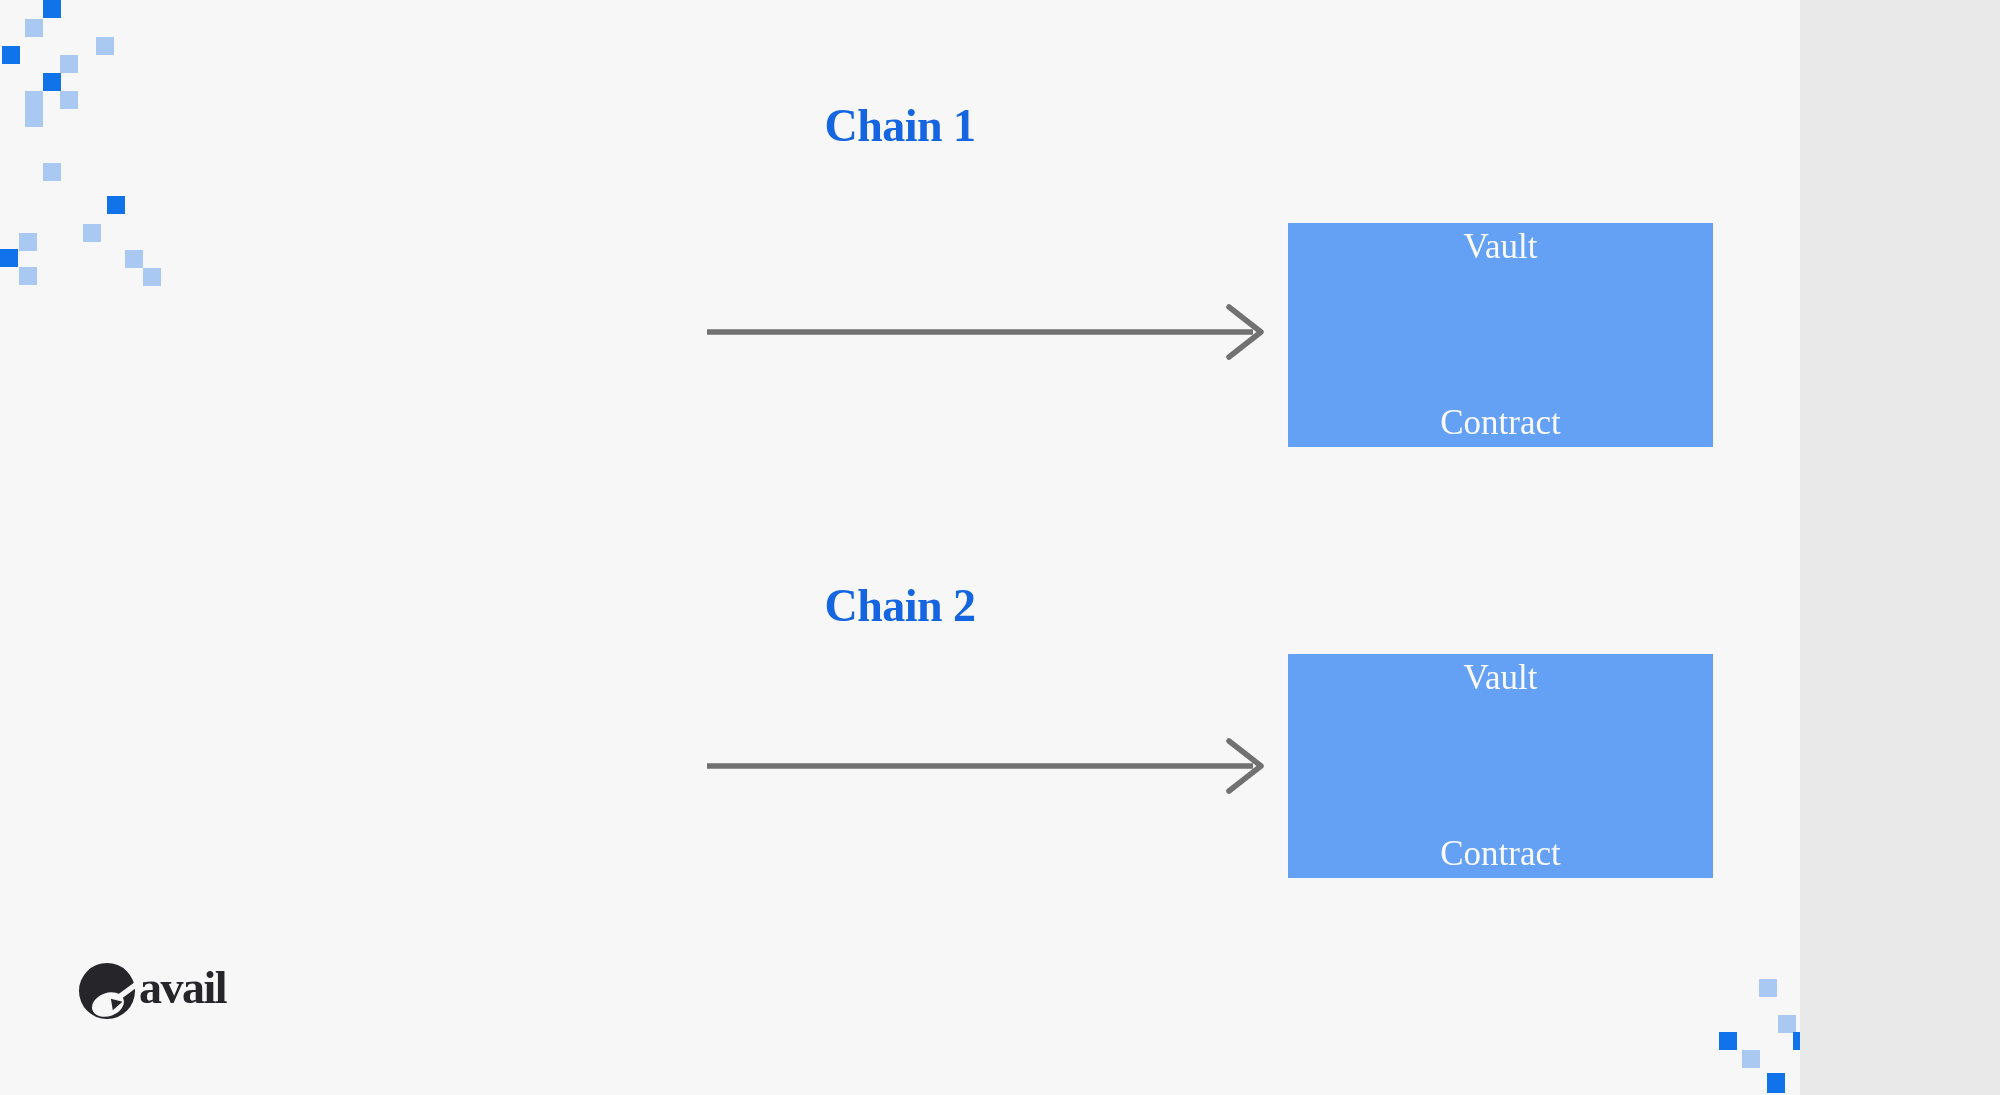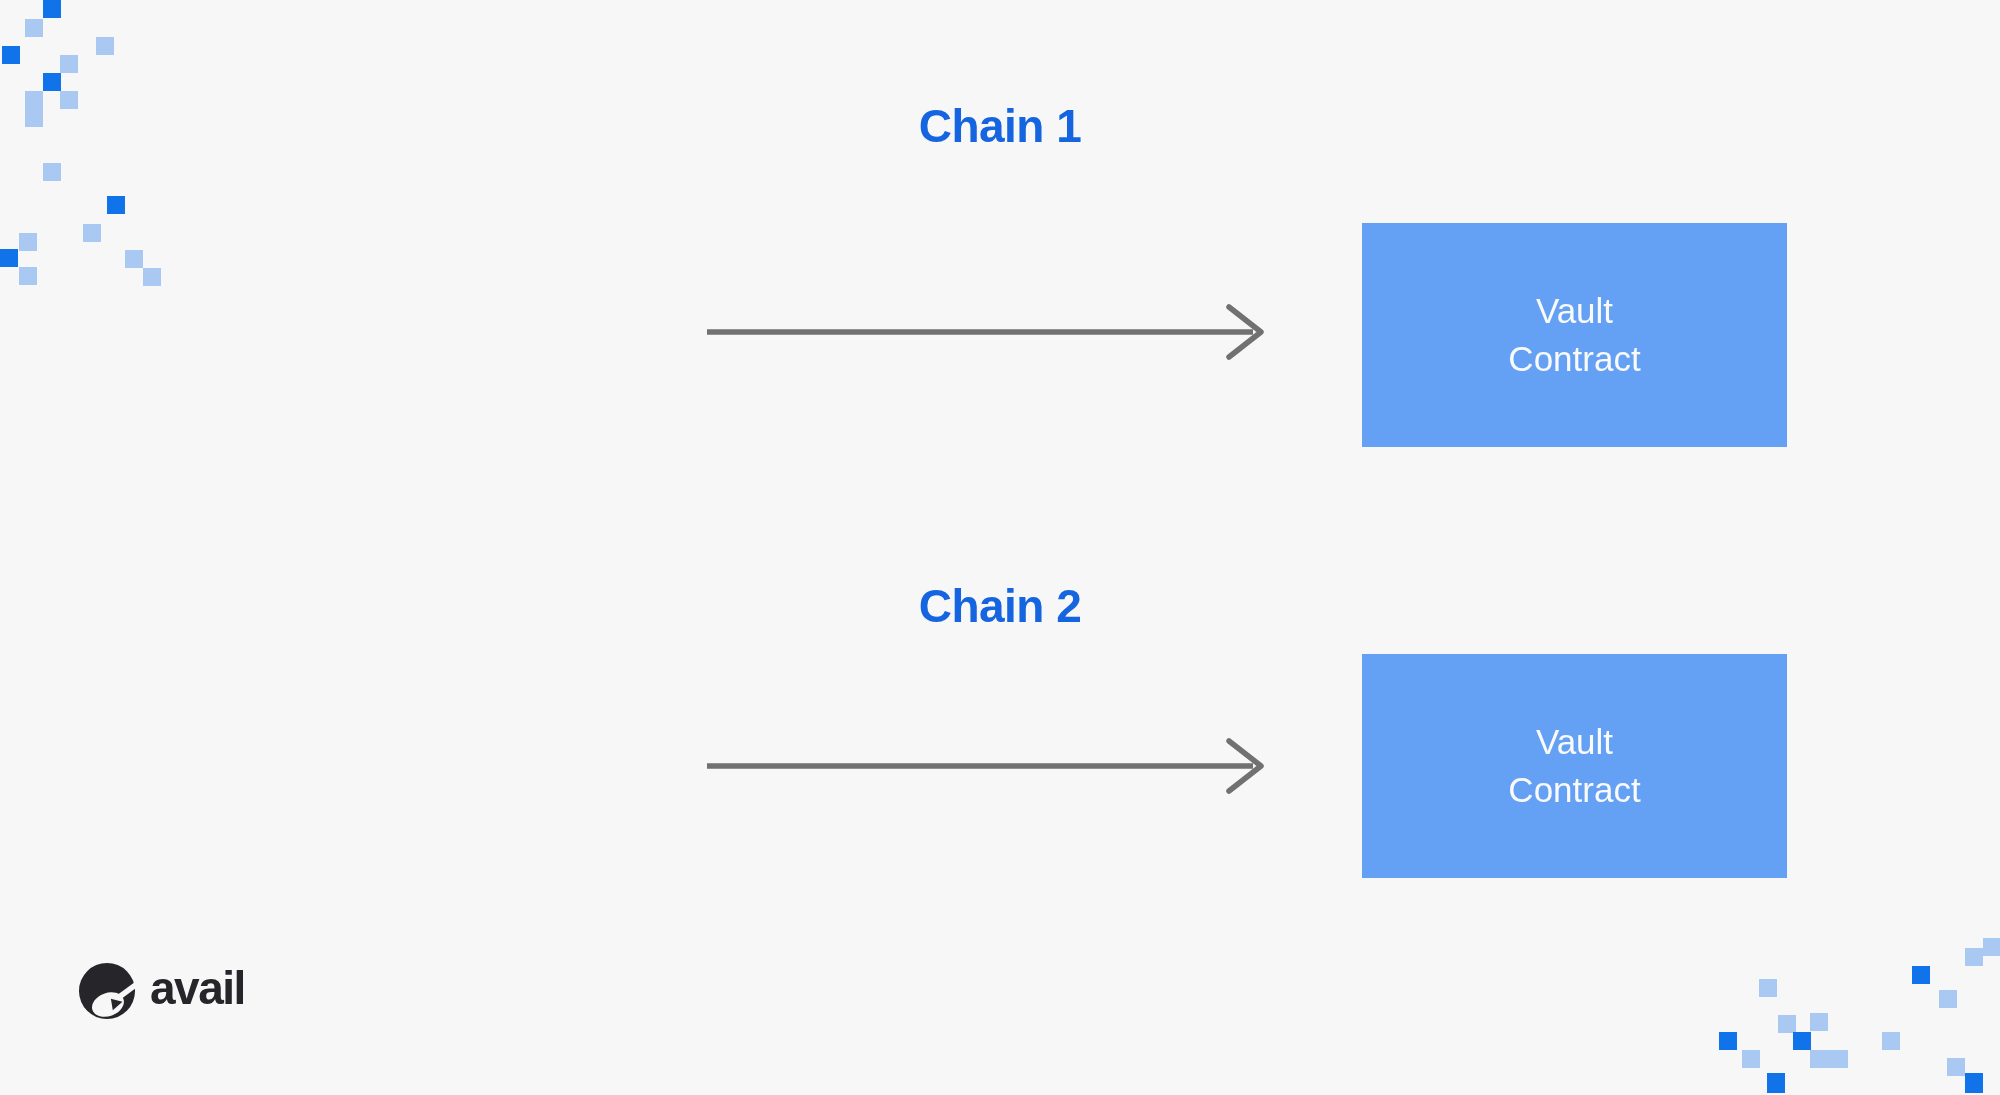--- a/index.html
+++ b/index.html
@@ -1,23 +1,23 @@
 <!DOCTYPE html>
 <html><head>
 <meta charset="utf-8">
 <style>
   html, body { margin: 0; padding: 0; }
   body { background: #e9e9ea; }
   .canvas {
     position: relative;
-    width: 2000px;
+    width: 1800px;
     height: 1095px;
     background: #f7f7f8;
     overflow: hidden;
-    font-family: Liberation Sans, sans-serif;
+    font-family: Liberation Serif, serif;
   }
 
   
   .section-title {
     position: absolute;
     left: 0;
     width: 100%;
     text-align: center;
     font-size: 46px;
     font-weight: 700;
@@ -40,44 +40,45 @@
     height: 224px;
   }
   .node span { display: block; }
   .source-node {
     left: 288px;
     width: 419px;
     background: #cce0fc;
     color: #202225;
   }
   .target-node {
-    left: 1362px;
+    left: 1288px;
     width: 425px;
     background: #64a1f4;
     color: #fafafa;
+    justify-content: space-between;
   }
   .row-1 { top: 223px; }
   .row-2 { top: 654px; }
 
   
   .arrow-svg {
     position: absolute;
     left: 705px;
   }
   .arrow-1 { top: 300px; }
   .arrow-2 { top: 734px; }
 
   
   .brand {
     position: absolute;
     left: 78px;
     top: 962px;
     display: flex;
     align-items: center;
-    gap: 14px;
+    gap: 3px;
   }
   .brand-text {
     font-size: 46px;
     font-weight: 700;
     color: #25252a;
     letter-spacing: -1.5px;
     line-height: 1;
     padding-bottom: 6px;
   }
 

